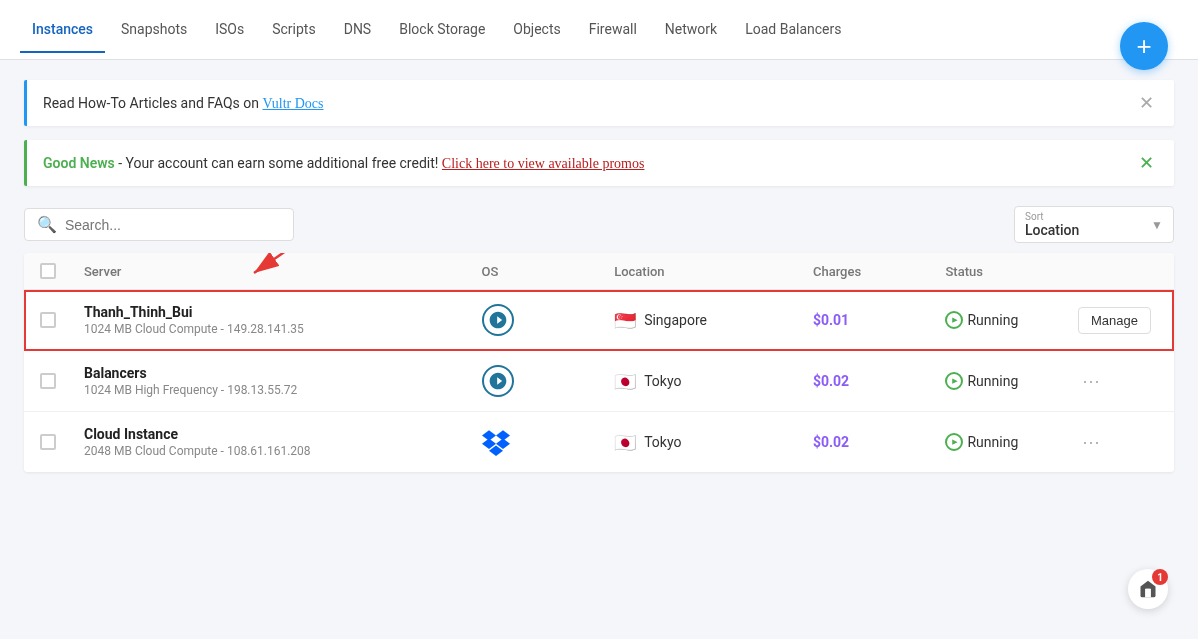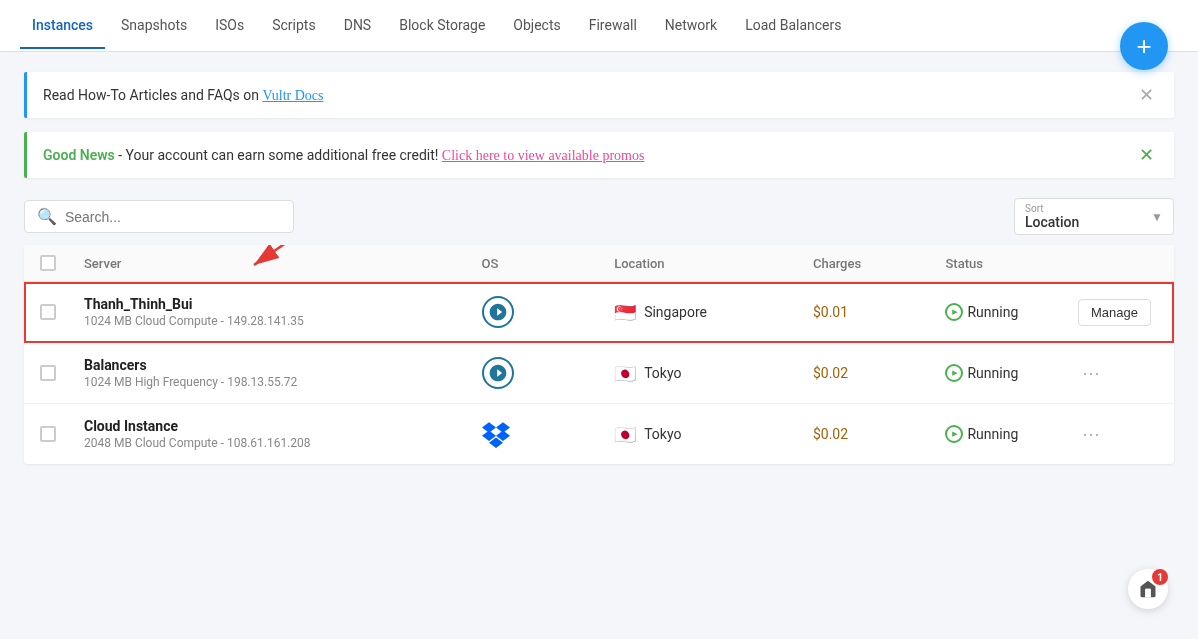--- a/index.html
+++ b/index.html
@@ -48,40 +48,40 @@
     
     .location-cell { display: flex; align-items: center; gap: 8px; }
     .flag { width: 22px; height: 16px; border-radius: 2px; display: inline-block; font-size: 18px; line-height: 1; }
 
     
     .status-cell { display: flex; align-items: center; gap: 4px; }
     .status-icon { width: 18px; height: 18px; border-radius: 50%; border: 2px solid #4caf50; display: flex; align-items: center; justify-content: center; }
     .status-icon::after { content: '▶'; font-size: 7px; color: #4caf50; margin-left: 1px; }
     .status-text { color: #333; font-size: 14px; }
 
-    .charge { color: #a16207; font-weight: 400; }
+    .charge { color: #8b5cf6; font-weight: 700; }
 
     .manage-btn { background: none; border: 1px solid #ddd; border-radius: 4px; padding: 5px 12px; font-size: 13px; cursor: pointer; color: #333; }
 
     .dots-btn { background: none; border: none; cursor: pointer; font-size: 18px; color: #aaa; padding: 4px; }
 
     
     .cb { width: 16px; height: 16px; border: 2px solid #ccc; border-radius: 2px; cursor: pointer; background: #fff; }
     svg.arrow-svg { position: absolute; top: -80px; left: 160px; width: 220px; height: 120px; pointer-events: none; z-index: 10; }
 
     
     .notif-badge { position: fixed; bottom: 30px; right: 30px; width: 40px; height: 40px; background: #fff; border-radius: 50%; display: flex; align-items: center; justify-content: center; box-shadow: 0 2px 8px rgba(0,0,0,0.15); cursor: pointer; }
     .notif-badge::after { content: '1'; position: absolute; top: 0; right: 0; background: #e53935; color: #fff; border-radius: 50%; width: 16px; height: 16px; font-size: 10px; display: flex; align-items: center; justify-content: center; font-weight: 700; }
 
     .dropbox-svg { width: 28px; height: 28px; }
   </style>
 </head>
 <body>
 
-<nav style="background:#fff; border-bottom:1px solid #e0e0e0; display:flex; align-items:center; padding:12px 20px; height:52px; gap:4px; position:relative;">
+<nav style="background:#fff; border-bottom:1px solid #e0e0e0; display:flex; align-items:center; padding:12px 20px; height:60px; gap:4px; position:relative;">
   <a class="nav-item active">Instances</a>
   <a class="nav-item">Snapshots</a>
   <a class="nav-item">ISOs</a>
   <a class="nav-item">Scripts</a>
   <a class="nav-item">DNS</a>
   <a class="nav-item">Block Storage</a>
   <a class="nav-item">Objects</a>
   <a class="nav-item">Firewall</a>
   <a class="nav-item">Network</a>
   <a class="nav-item">Load Balancers</a>
@@ -96,21 +96,21 @@
       <span>Read How-To Articles and FAQs on </span>
       <a class="banner-link">Vultr Docs</a>
     </span>
     <button class="banner-close">✕</button>
   </div>
 
   <div class="banner green" style="border-left:3px solid #4caf50; margin-bottom:20px;">
     <span>
       <span class="good-news-label">Good News</span>
       <span> - Your account can earn some additional free credit! </span>
-      <a class="banner-link" style="color:#ec4899;">Click here to view available promos</a>
+      <a class="banner-link" style="color:#b91c1c;">Click here to view available promos</a>
     </span>
     <button class="banner-close" style="color:#4caf50;">✕</button>
   </div>
 
   <div class="controls-row">
     <div class="search-box">
       <span class="search-icon">🔍</span>
       <input type="text" placeholder="Search..." style="">
     </div>
     <div class="sort-container">

